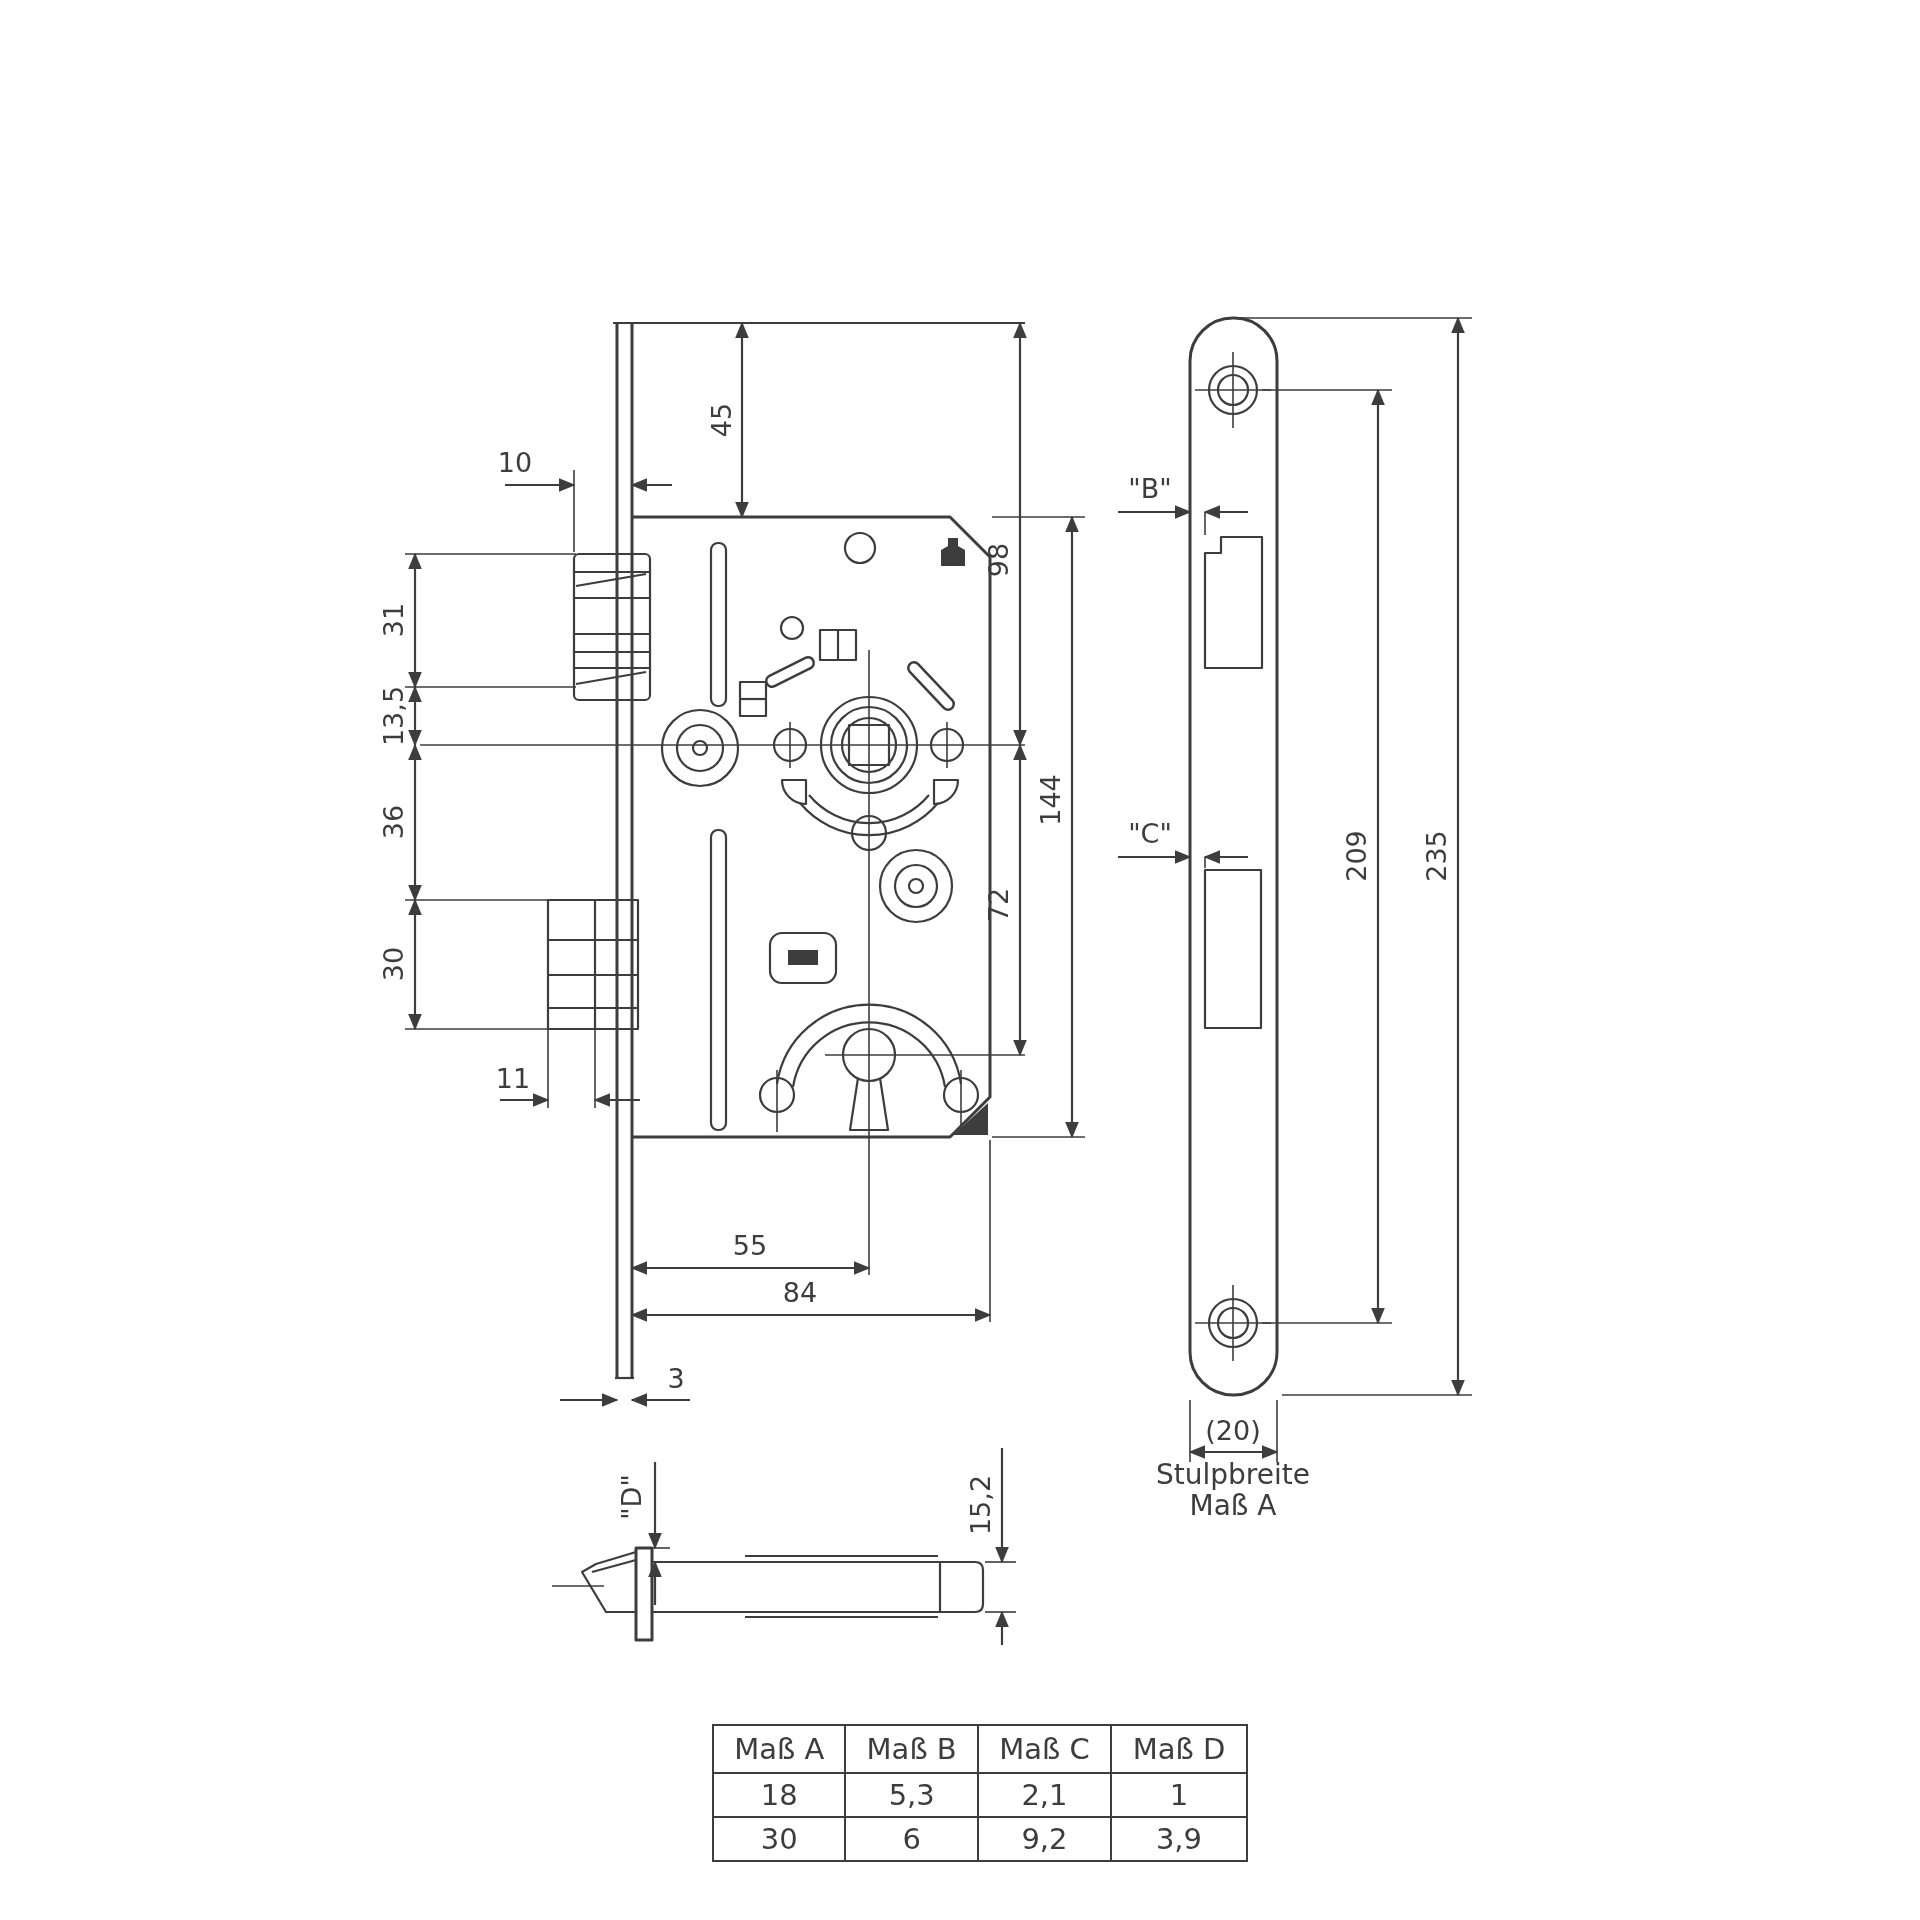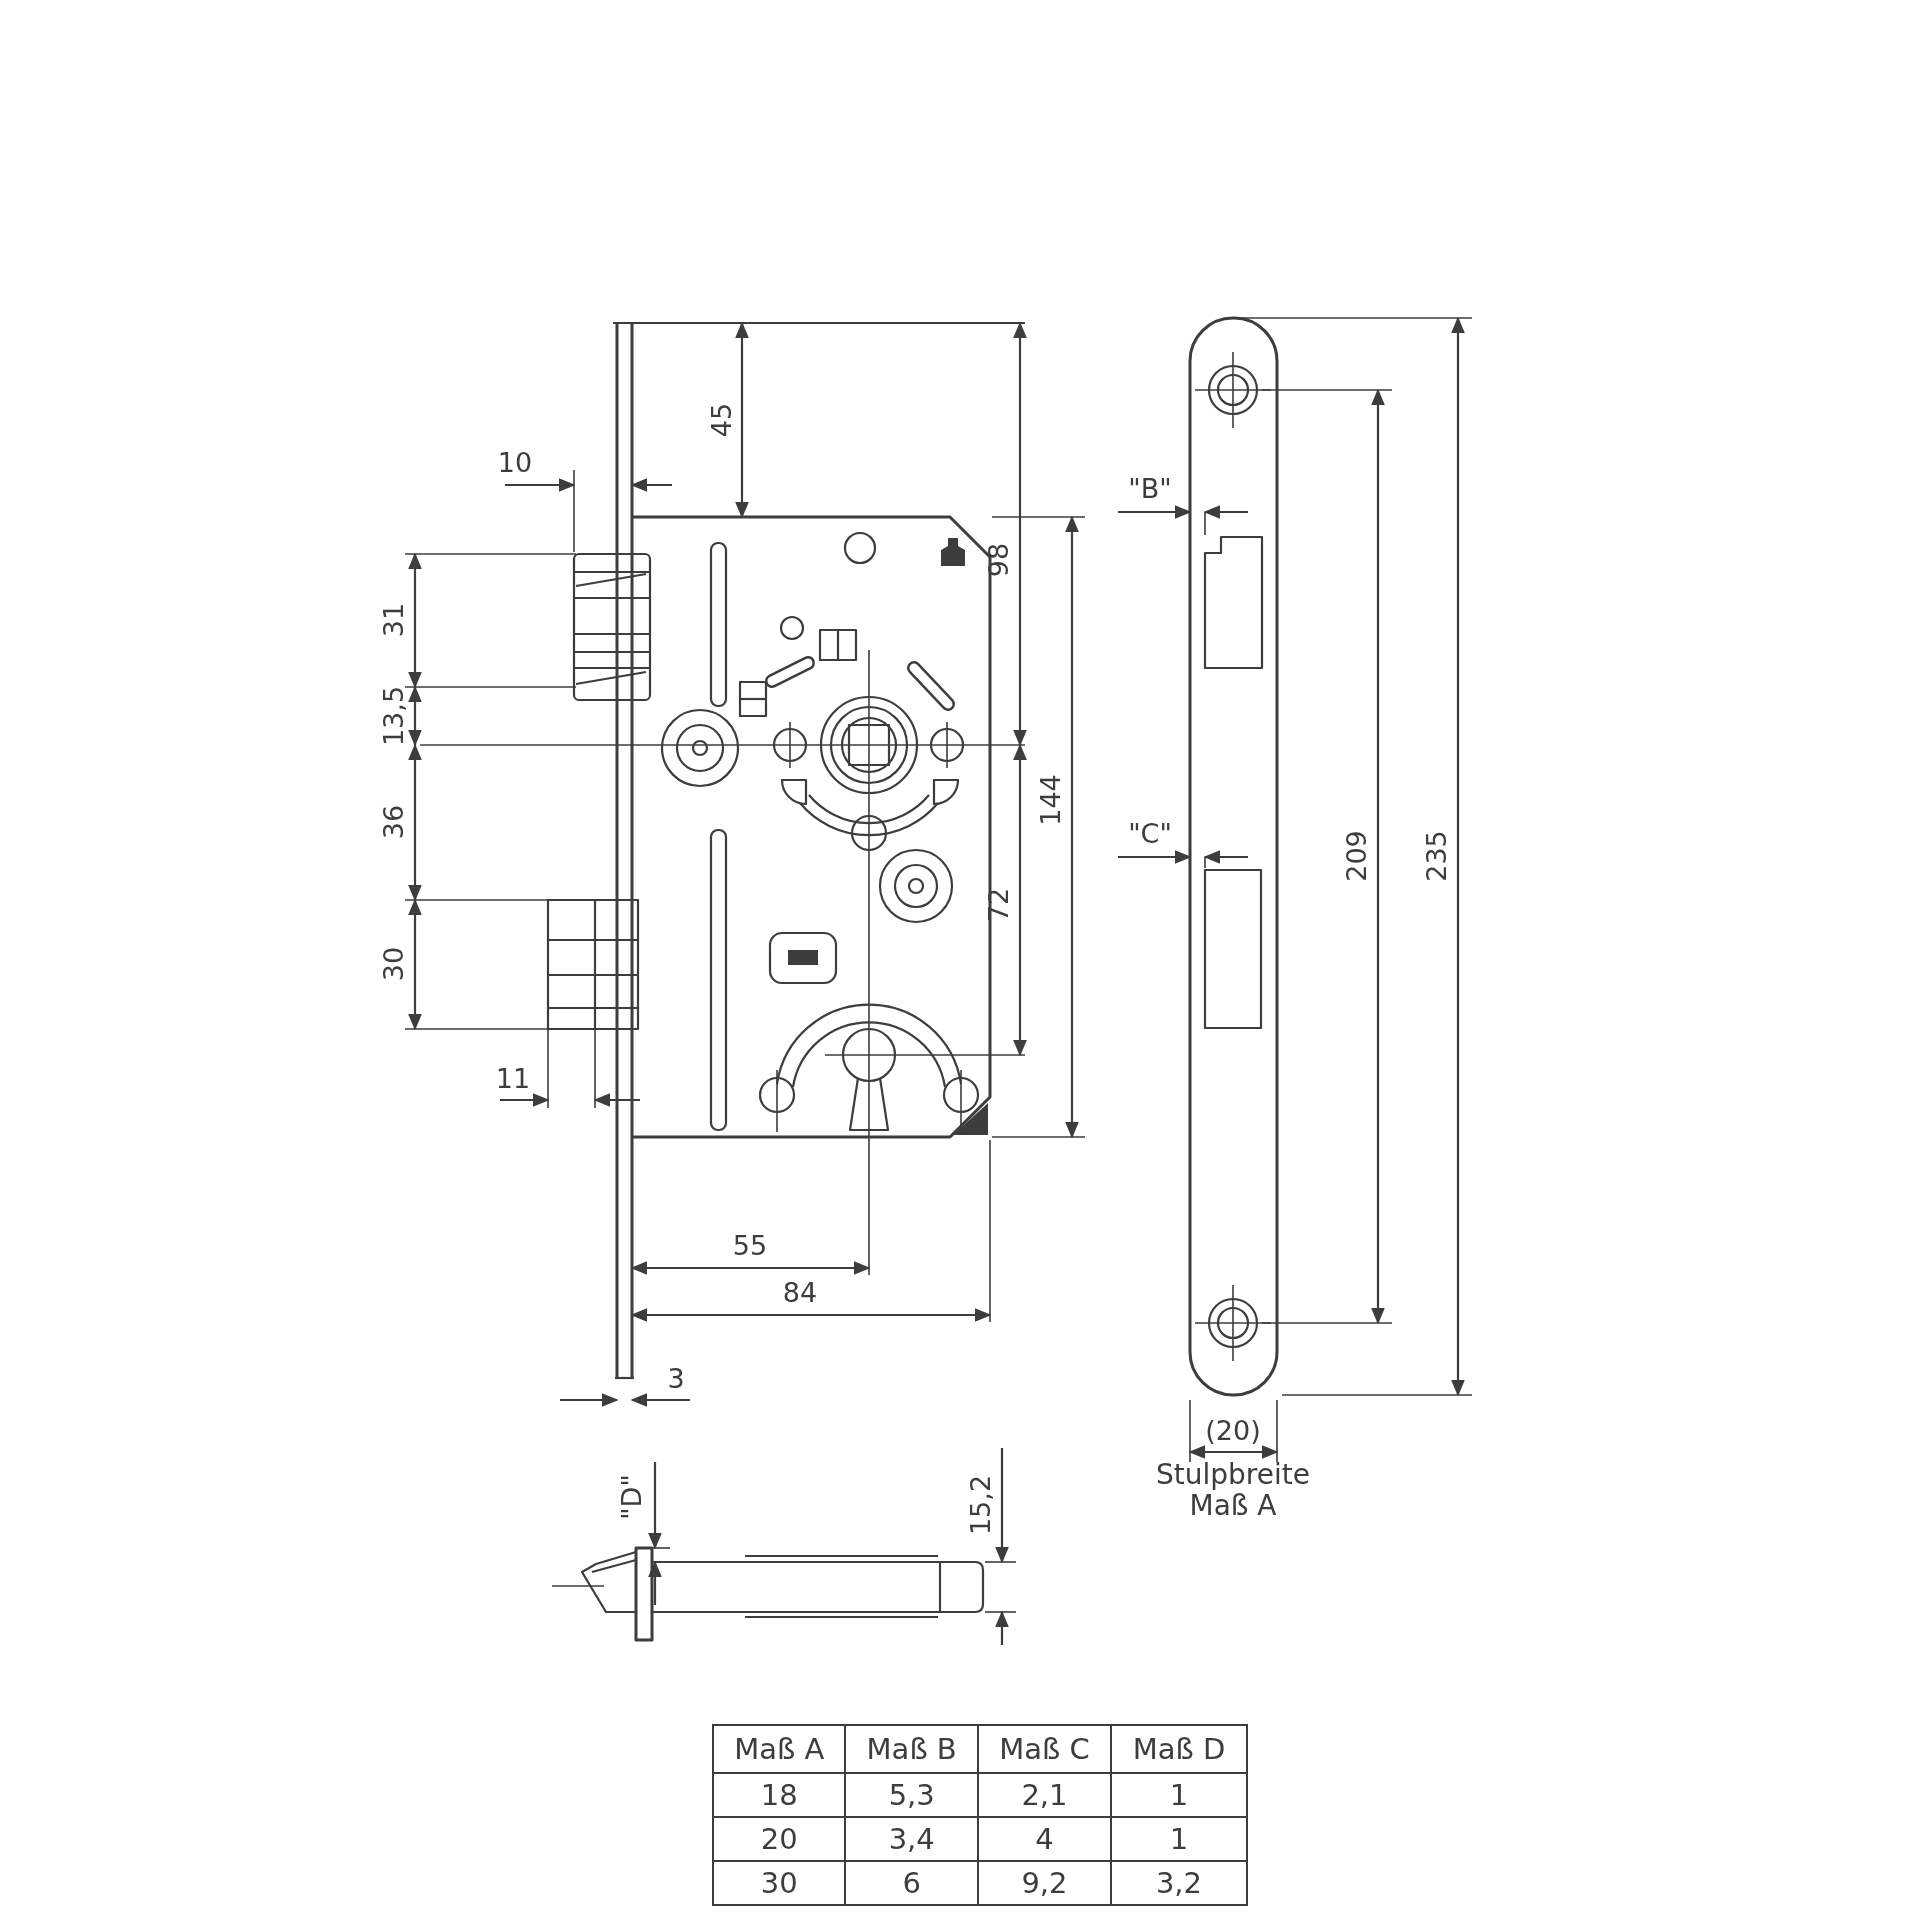--- a/index.html
+++ b/index.html
@@ -291,26 +291,20 @@
     <th>Maß C</th>
     <th>Maß D</th>
   </tr>
   <tr>
     <td>18</td>
     <td>5,3</td>
     <td>2,1</td>
     <td>1</td>
   </tr>
   <tr>
-    <td>20</td>
-    <td>3,4</td>
-    <td>4</td>
-    <td>1</td>
-  </tr>
-  <tr>
     <td>30</td>
     <td>6</td>
     <td>9,2</td>
-    <td>3,2</td>
+    <td>3,9</td>
   </tr>
 </tbody>
     </table>
 </div>
 
 </body></html>

